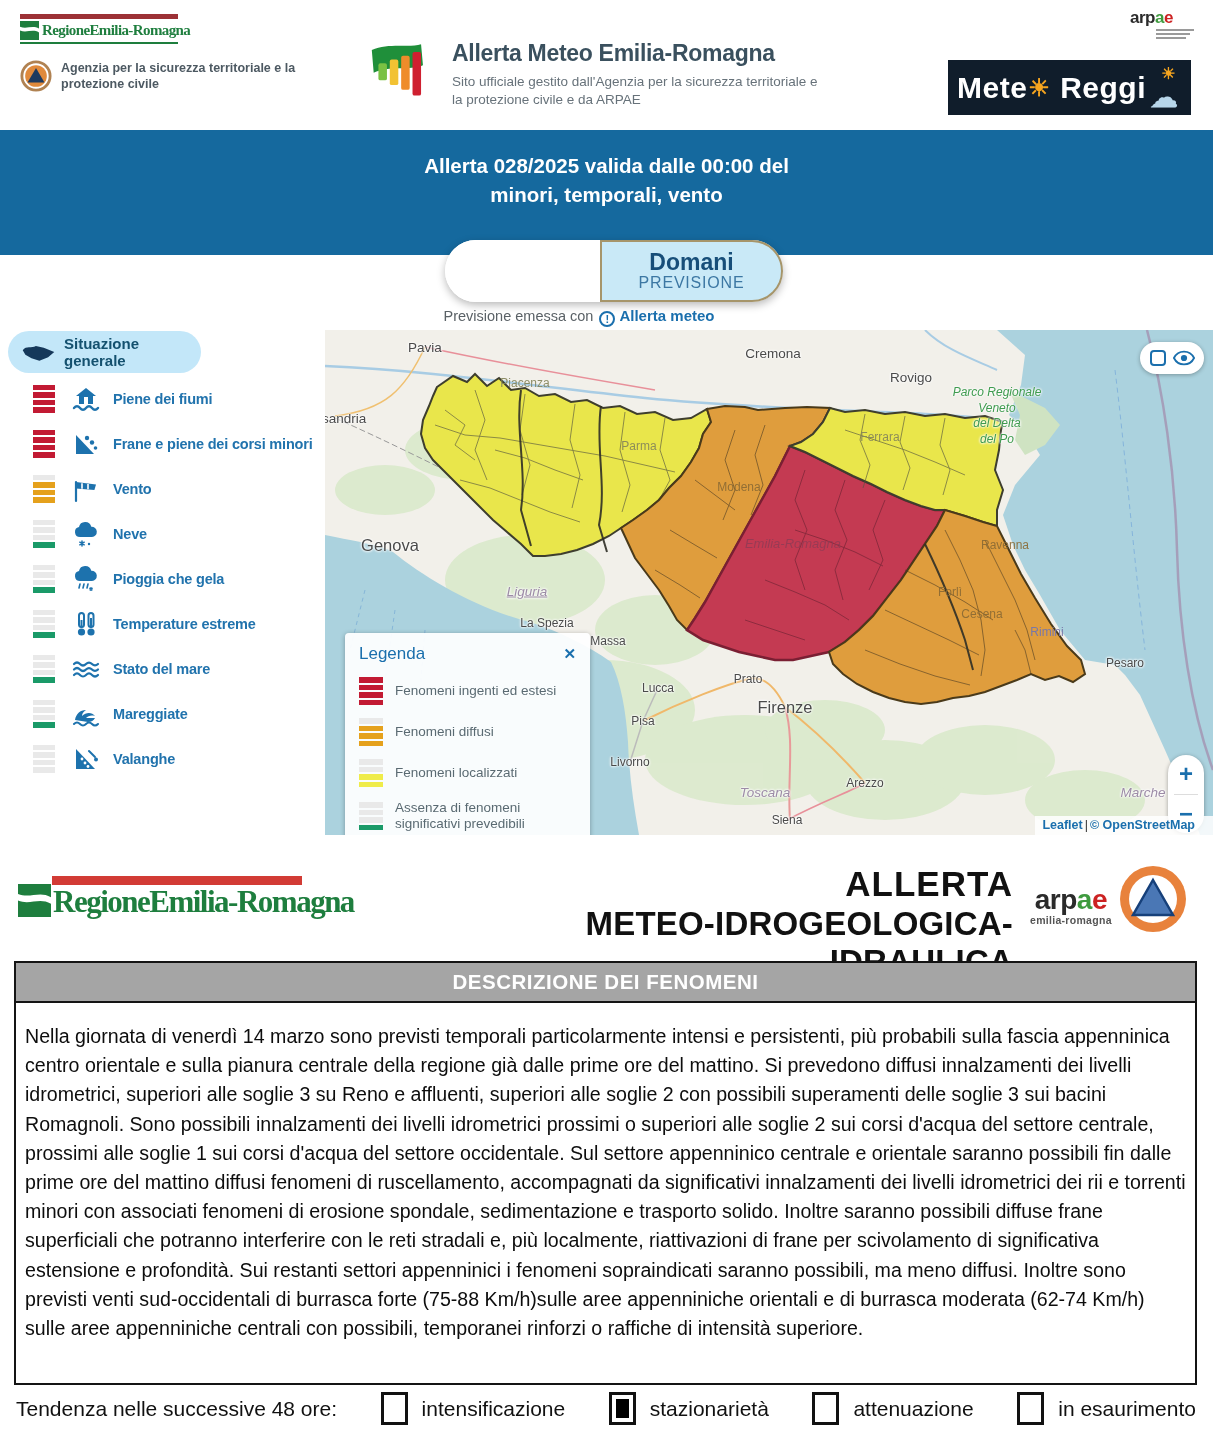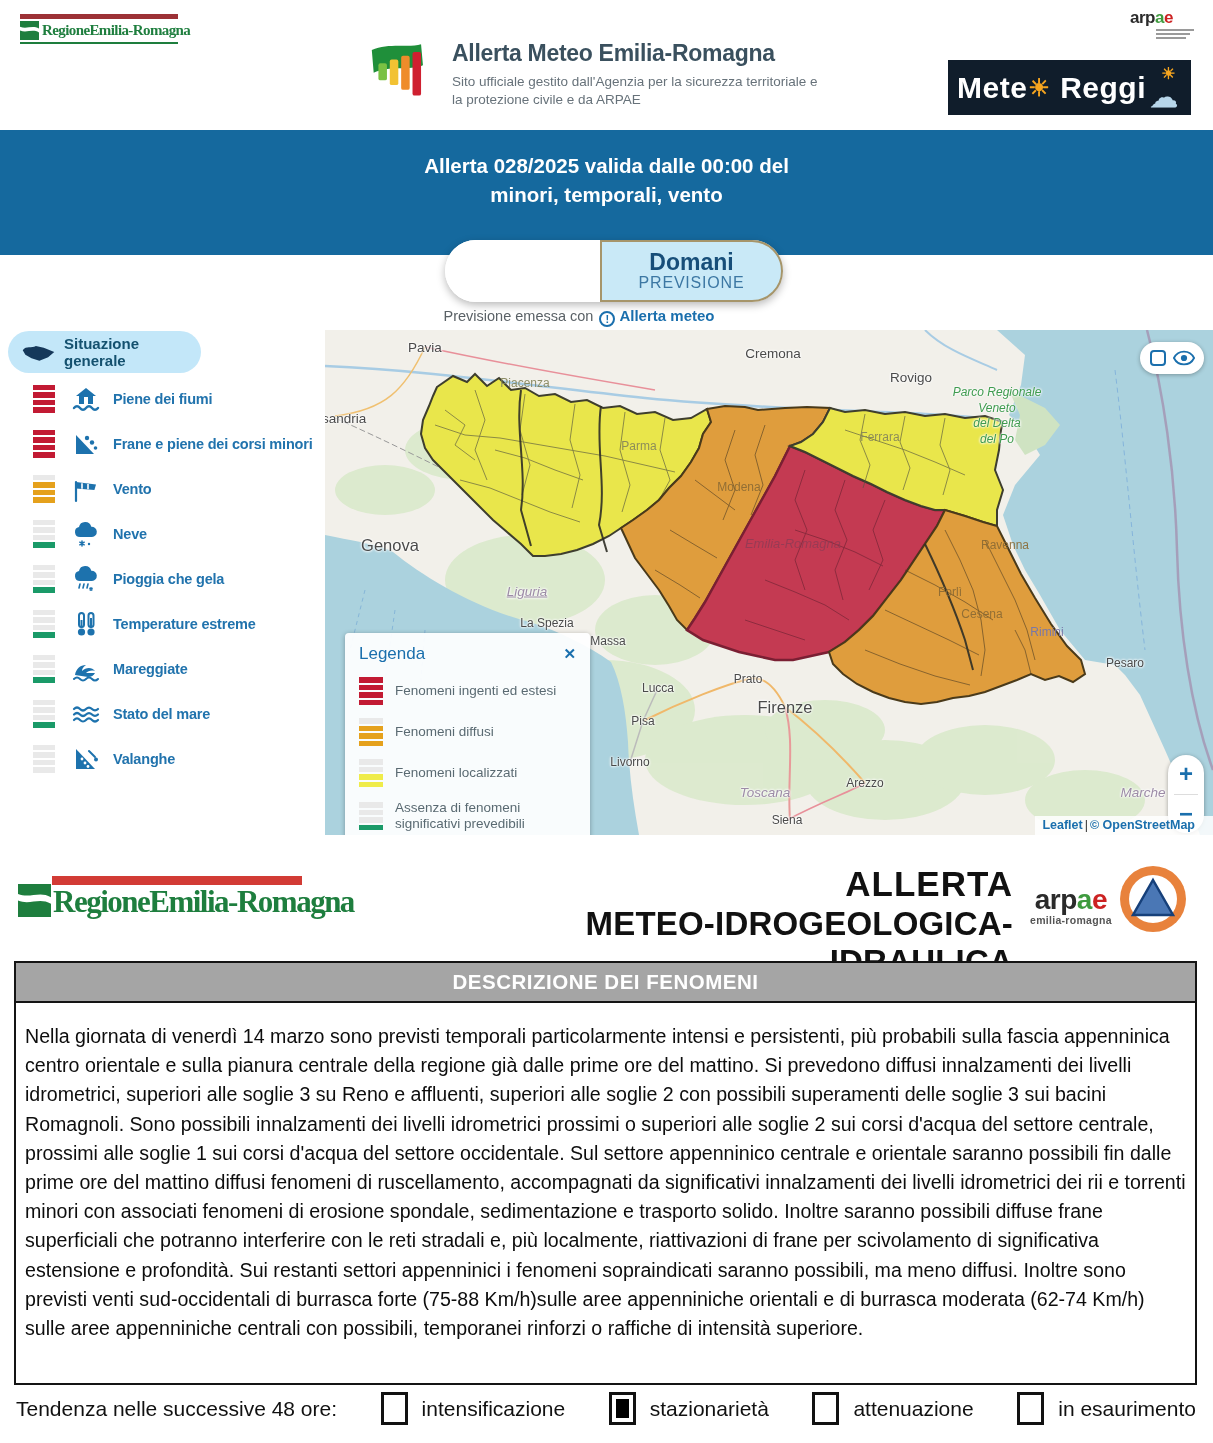--- a/index.html
+++ b/index.html
@@ -146,20 +146,30 @@
     <div class="rer-redbar"></div>
     <div class="rer-row">
       <svg class="rer-mark" viewBox="0 0 20 20">
         <rect width="20" height="20" fill="#1e7e3e"></rect>
           <path d="M0 6 C7 9 13 4 20 8 L20 12 C13 8 7 13 0 10 Z" fill="#fff"></path>
       </svg>
       <span class="rer-text">RegioneEmilia-Romagna</span>
     </div>
   </div>
 
+  <div class="agenzia">
+    <svg viewBox="0 0 34 34">
+      <circle cx="17" cy="17" r="15" fill="#fff" stroke="#b08252" stroke-width="3"></circle>
+      <circle cx="17" cy="17" r="11.5" fill="#e08a3c"></circle>
+      <polygon points="17,8.5 26,24 8,24" fill="#1d3a5f"></polygon>
+    </svg>
+    <div class="agenzia-text">
+      <span>Agenzia per la sicurezza territoriale e la</span><br><span>protezione civile</span>
+    </div>
+  </div>
 
   <div class="site-brand">
     <svg class="brand-logo" viewBox="0 0 76 60">
       <path d="M4 10 C22 2 44 8 56 4 L58 26 C44 32 22 26 6 34 Z" fill="#1f8f3a"></path>
       <rect x="11" y="24" width="9" height="18" rx="2" fill="#7ac143"></rect>
       <rect x="23" y="20" width="9" height="27" rx="2" fill="#f2c233"></rect>
       <rect x="35" y="16" width="9" height="36" rx="2" fill="#ef8c2a"></rect>
       <rect x="47" y="12" width="9" height="46" rx="2" fill="#cf2030"></rect>
     </svg>
     <div>
@@ -323,43 +333,43 @@
       </div>
       <div class="side-item">
         <span class="bars">
           <span class="bar" style="background: rgb(233, 233, 233);"></span>
           <span class="bar" style="background: rgb(233, 233, 233);"></span>
           <span class="bar" style="background: rgb(233, 233, 233);"></span>
           <span class="bar" style="background: rgb(26, 154, 104);"></span>
         </span>
         <span class="s-icon">
           <svg viewBox="0 0 28 28">
-            <path d="M3 20c1-6 5-10 11-10-3 2-4 4-4 6 4-4 10-4 13 0-4-1-7 0-9 2h9q-2 4-7 4Z" fill="currentColor"></path>
-            <path d="M2 24q3-3 6 0t6 0t6 0t6 0" stroke="currentColor" stroke-width="2" fill="none" stroke-linecap="round"></path>
-          </svg>
-        </span>
-        <span class="s-label">Mareggiate</span>
-      </div>
-      <div class="side-item">
-        <span class="bars">
-          <span class="bar" style="background: rgb(233, 233, 233);"></span>
-          <span class="bar" style="background: rgb(233, 233, 233);"></span>
-          <span class="bar" style="background: rgb(233, 233, 233);"></span>
-          <span class="bar" style="background: rgb(26, 154, 104);"></span>
-        </span>
-        <span class="s-icon">
-          <svg viewBox="0 0 28 28">
             <g stroke="currentColor" stroke-width="2.2" fill="none" stroke-linecap="round">
               <path d="M2 9q3-3 6 0t6 0t6 0t6 0"></path>
               <path d="M2 14.5q3-3 6 0t6 0t6 0t6 0"></path>
               <path d="M2 20q3-3 6 0t6 0t6 0t6 0"></path>
             </g>
           </svg>
         </span>
         <span class="s-label">Stato del mare</span>
+      </div>
+      <div class="side-item">
+        <span class="bars">
+          <span class="bar" style="background: rgb(233, 233, 233);"></span>
+          <span class="bar" style="background: rgb(233, 233, 233);"></span>
+          <span class="bar" style="background: rgb(233, 233, 233);"></span>
+          <span class="bar" style="background: rgb(26, 154, 104);"></span>
+        </span>
+        <span class="s-icon">
+          <svg viewBox="0 0 28 28">
+            <path d="M3 20c1-6 5-10 11-10-3 2-4 4-4 6 4-4 10-4 13 0-4-1-7 0-9 2h9q-2 4-7 4Z" fill="currentColor"></path>
+            <path d="M2 24q3-3 6 0t6 0t6 0t6 0" stroke="currentColor" stroke-width="2" fill="none" stroke-linecap="round"></path>
+          </svg>
+        </span>
+        <span class="s-label">Mareggiate</span>
       </div>
       <div class="side-item">
         <span class="bars">
           <span class="bar" style="background: rgb(233, 233, 233);"></span>
           <span class="bar" style="background: rgb(233, 233, 233);"></span>
           <span class="bar" style="background: rgb(233, 233, 233);"></span>
           <span class="bar" style="background: rgb(233, 233, 233);"></span>
         </span>
         <span class="s-icon">
           <svg viewBox="0 0 28 28">

